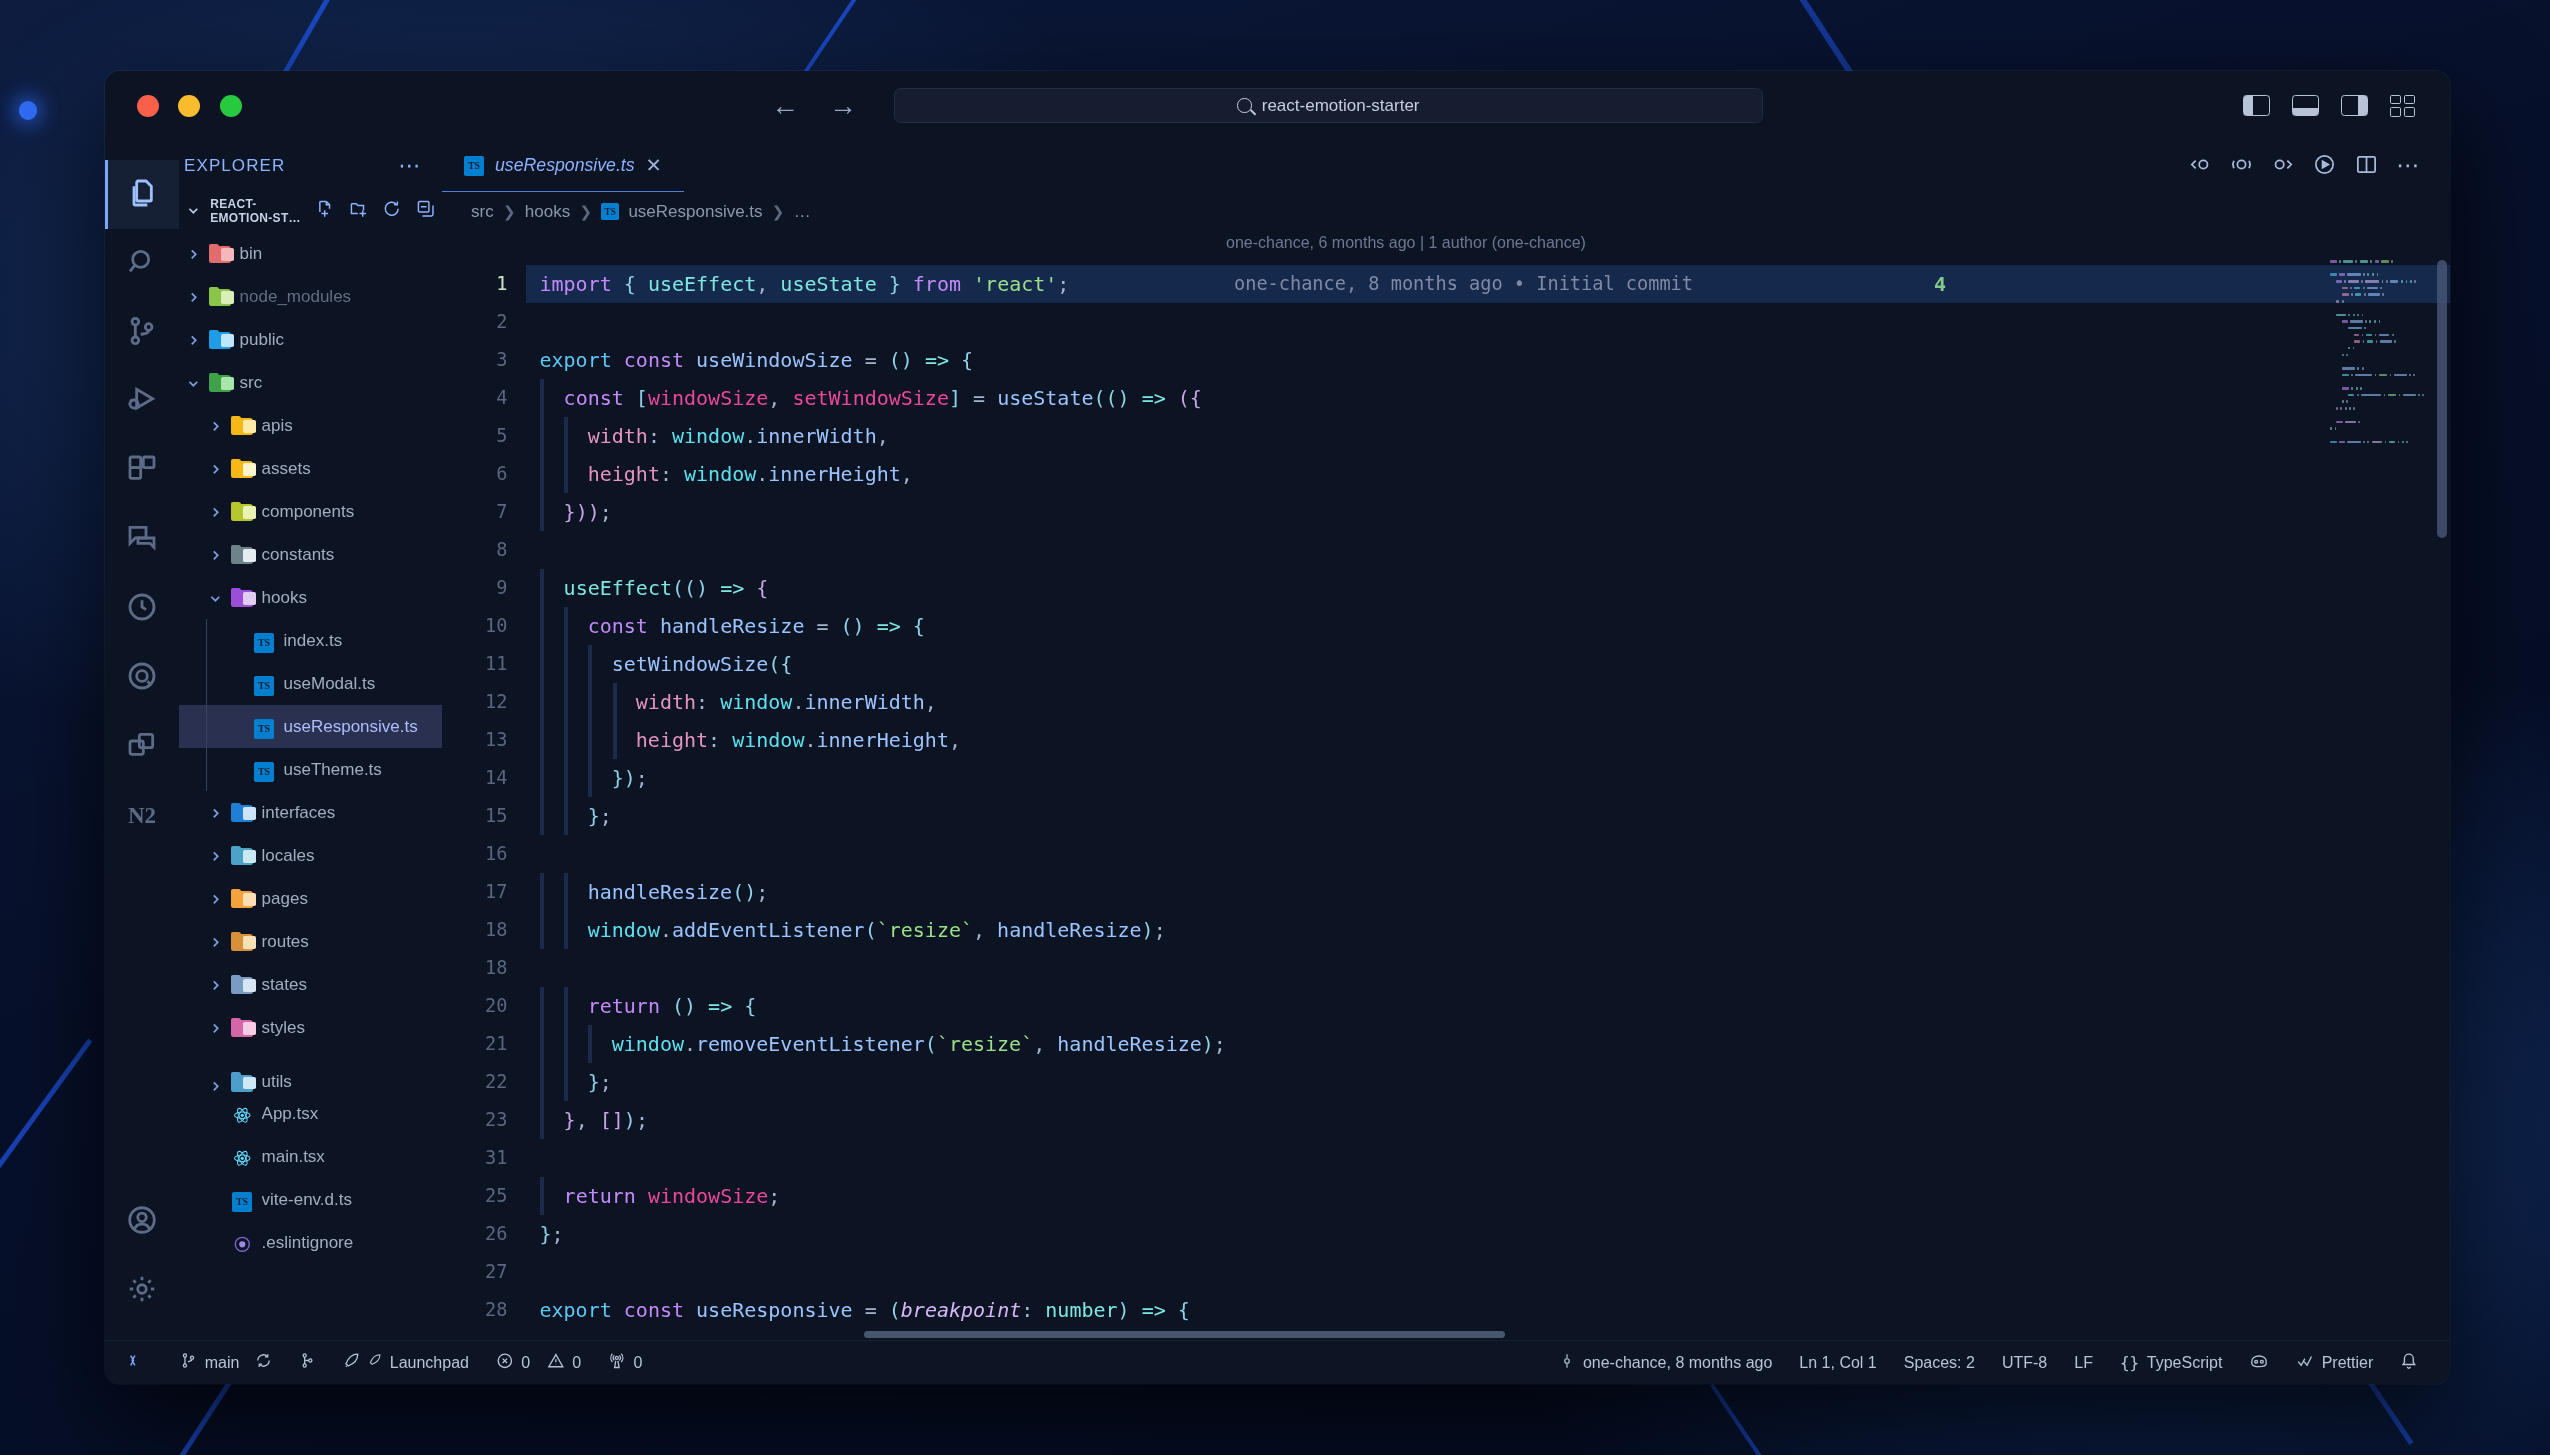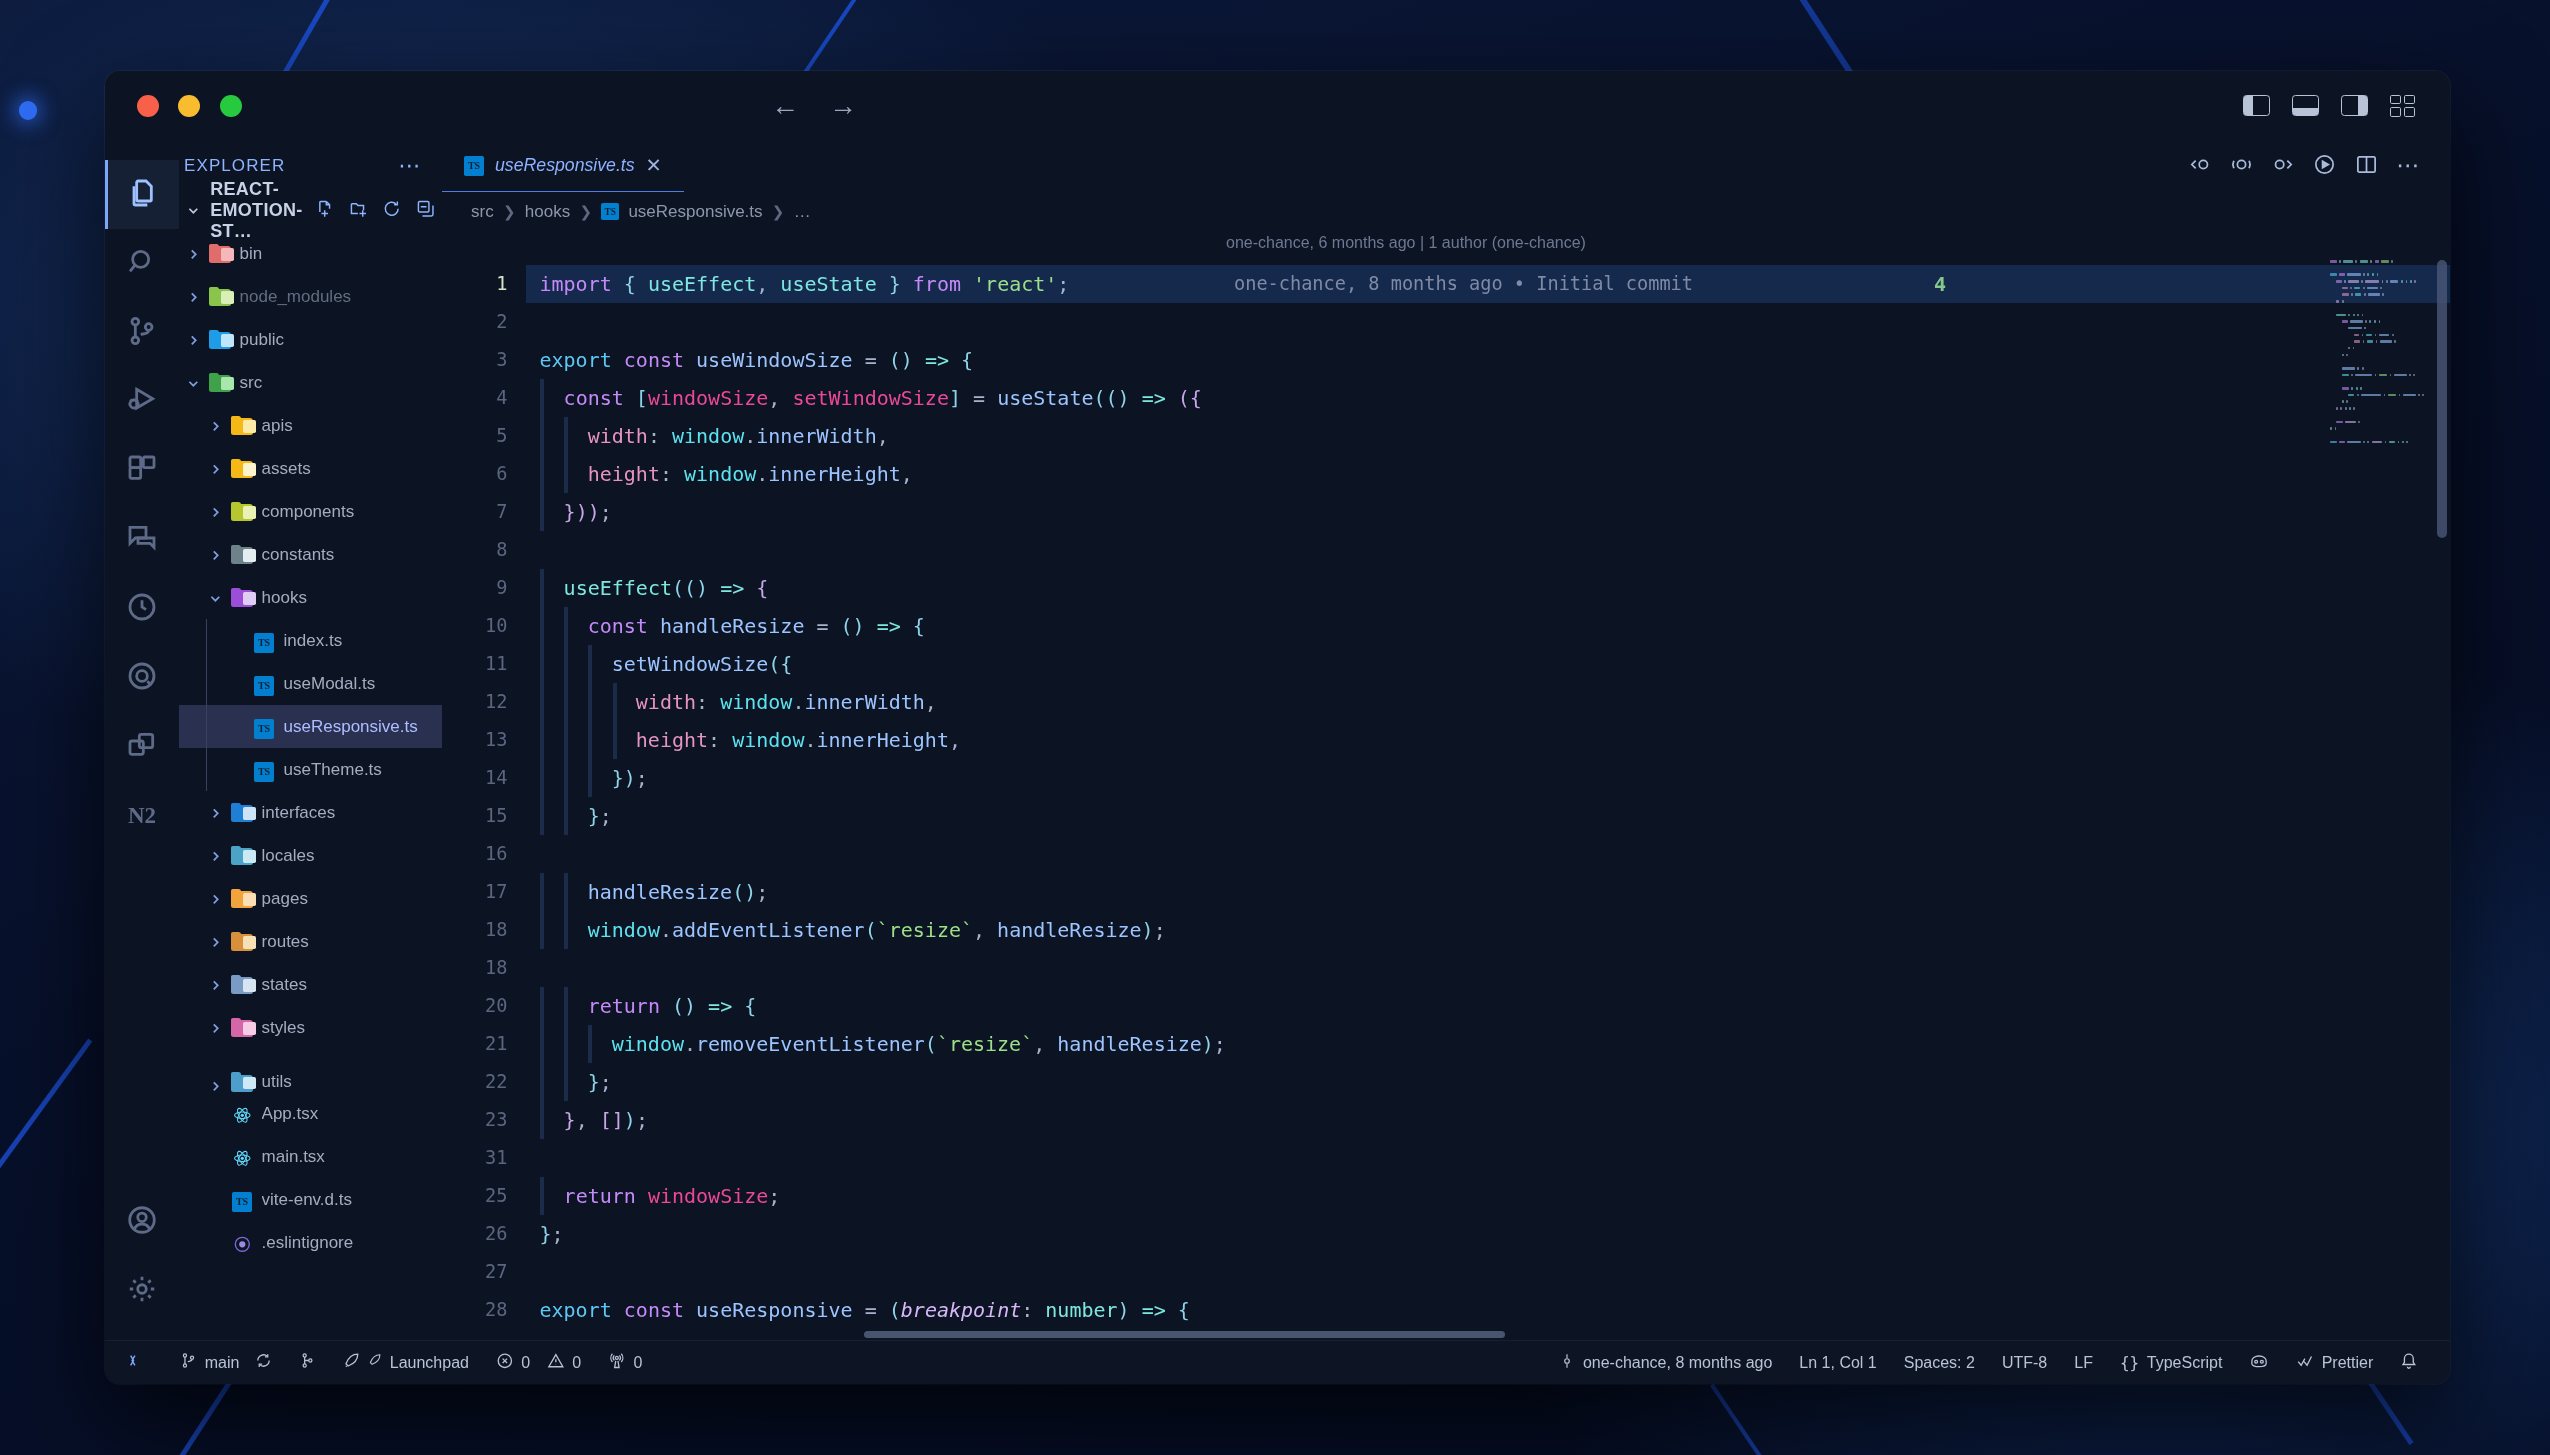--- a/index.html
+++ b/index.html
@@ -109,21 +109,21 @@
     height:52px; display:flex; align-items:center; justify-content:space-between;
     padding:0 20px 0 5px;
   }
   #sidebar-title { color:#8fb4ff; font-size:17px; letter-spacing:1.1px; }
   #sidebar-dots { color:#8fb4ff; font-size:22px; letter-spacing:1.7px; cursor:pointer; line-height:.6; }
 
   #tree-root-row {
     height:37px; display:flex; align-items:center; gap:7.6px; padding-left:5px;
   }
   #tree-root-row .chev { color:#b9c6de; }
-  #root-label { color:#c8d2e6; font-size:18px; font-weight:bold; letter-spacing:0.3px; flex:1; }
+  #root-label { color:#c8d2e6; font-size:12px; font-weight:bold; letter-spacing:0.3px; flex:1; }
   #root-actions { display:flex; gap:14.3px; align-items:center; padding-right:6.7px; }
   .ract svg { width:19.4px; height:19.4px; stroke:#8fb4ff; fill:none; stroke-width:1.8; cursor:pointer; }
 
   #tree { flex:1; overflow:hidden; padding-top:3.4px; }
   .trow {
     height:43px; display:flex; align-items:center; gap:6.7px;
     font-size:17px; color:#a4adc0; cursor:pointer; position:relative;
   }
   .trow.selected { background:#2a3150; }
   .trow.selected .tname { color:#aebdff; }
@@ -272,20 +272,24 @@
       <div class="tl red"></div>
       <div class="tl yellow"></div>
       <div class="tl green"></div>
     </div>
 
     <div id="nav-arrows">
       <span class="navarrow">←</span>
       <span class="navarrow">→</span>
     </div>
 
+    <div id="cmd-center">
+      <span class="mag"></span>
+      <span>react-emotion-starter</span>
+    </div>
 
     <div id="layout-icons">
       <div class="li left"></div>
       <div class="li bottom"></div>
       <div class="li right"></div>
       <div class="li grid">
           <i></i>
           <i></i>
           <i></i>
           <i></i>

